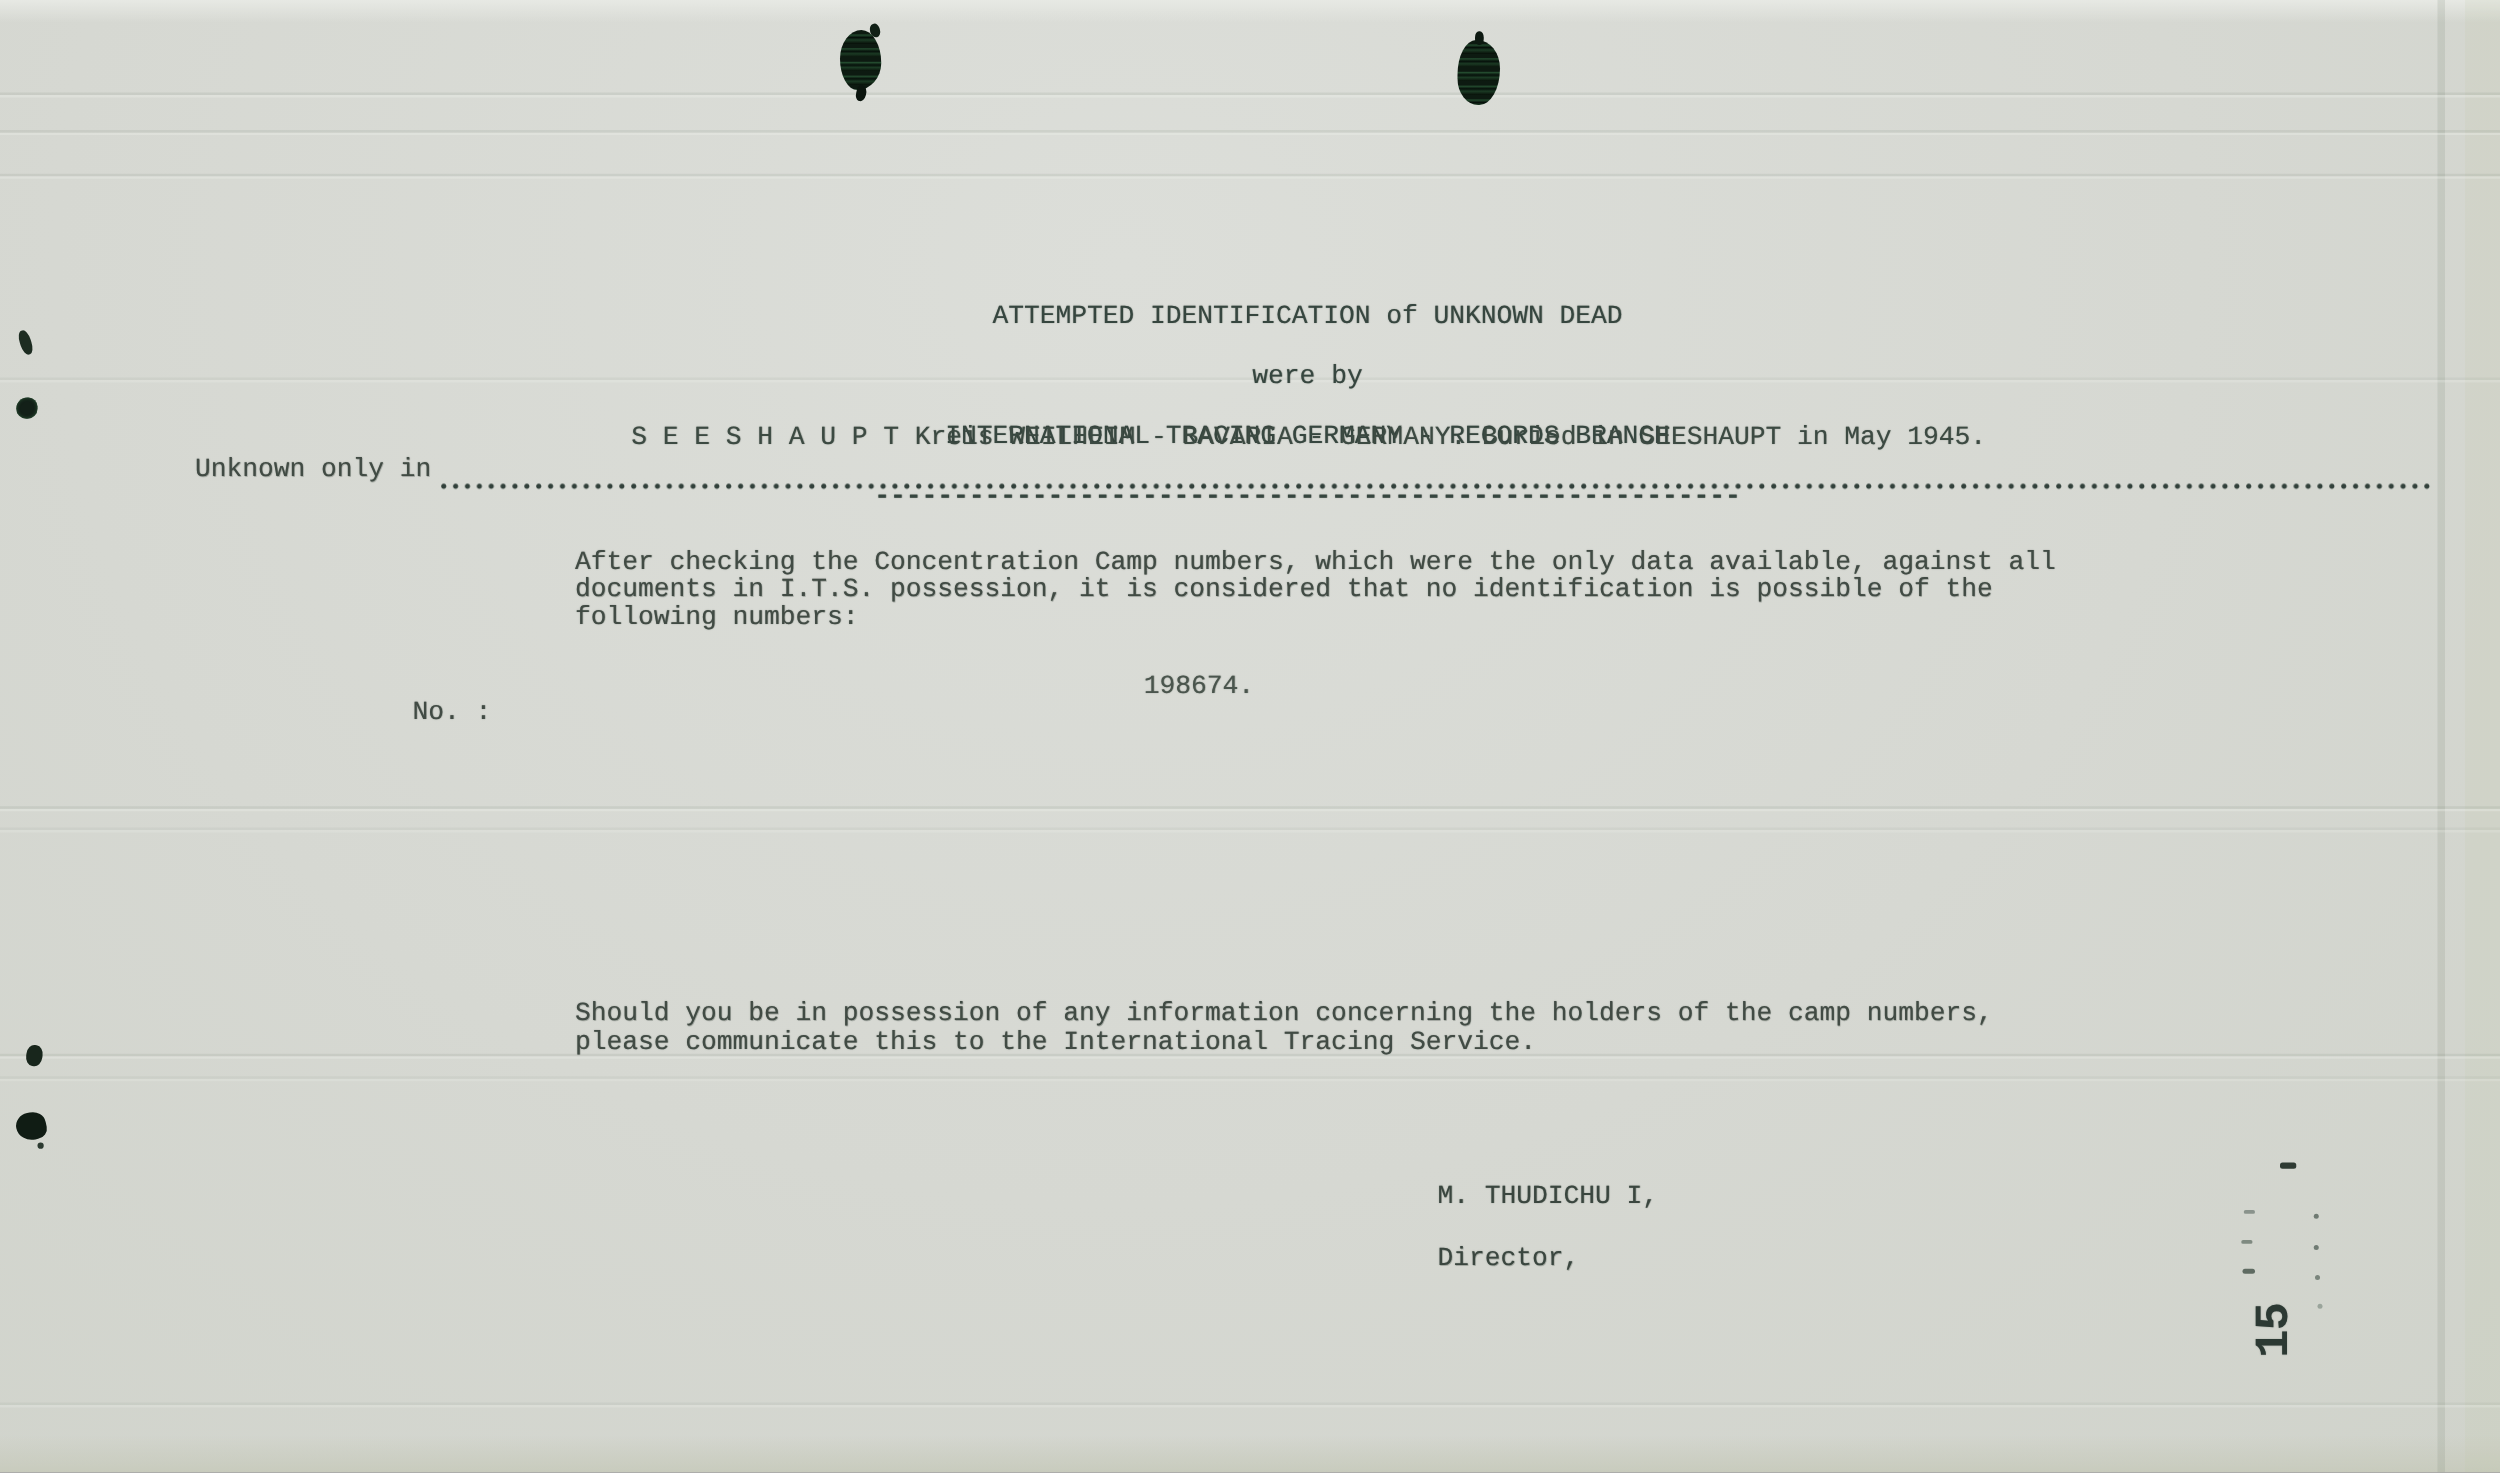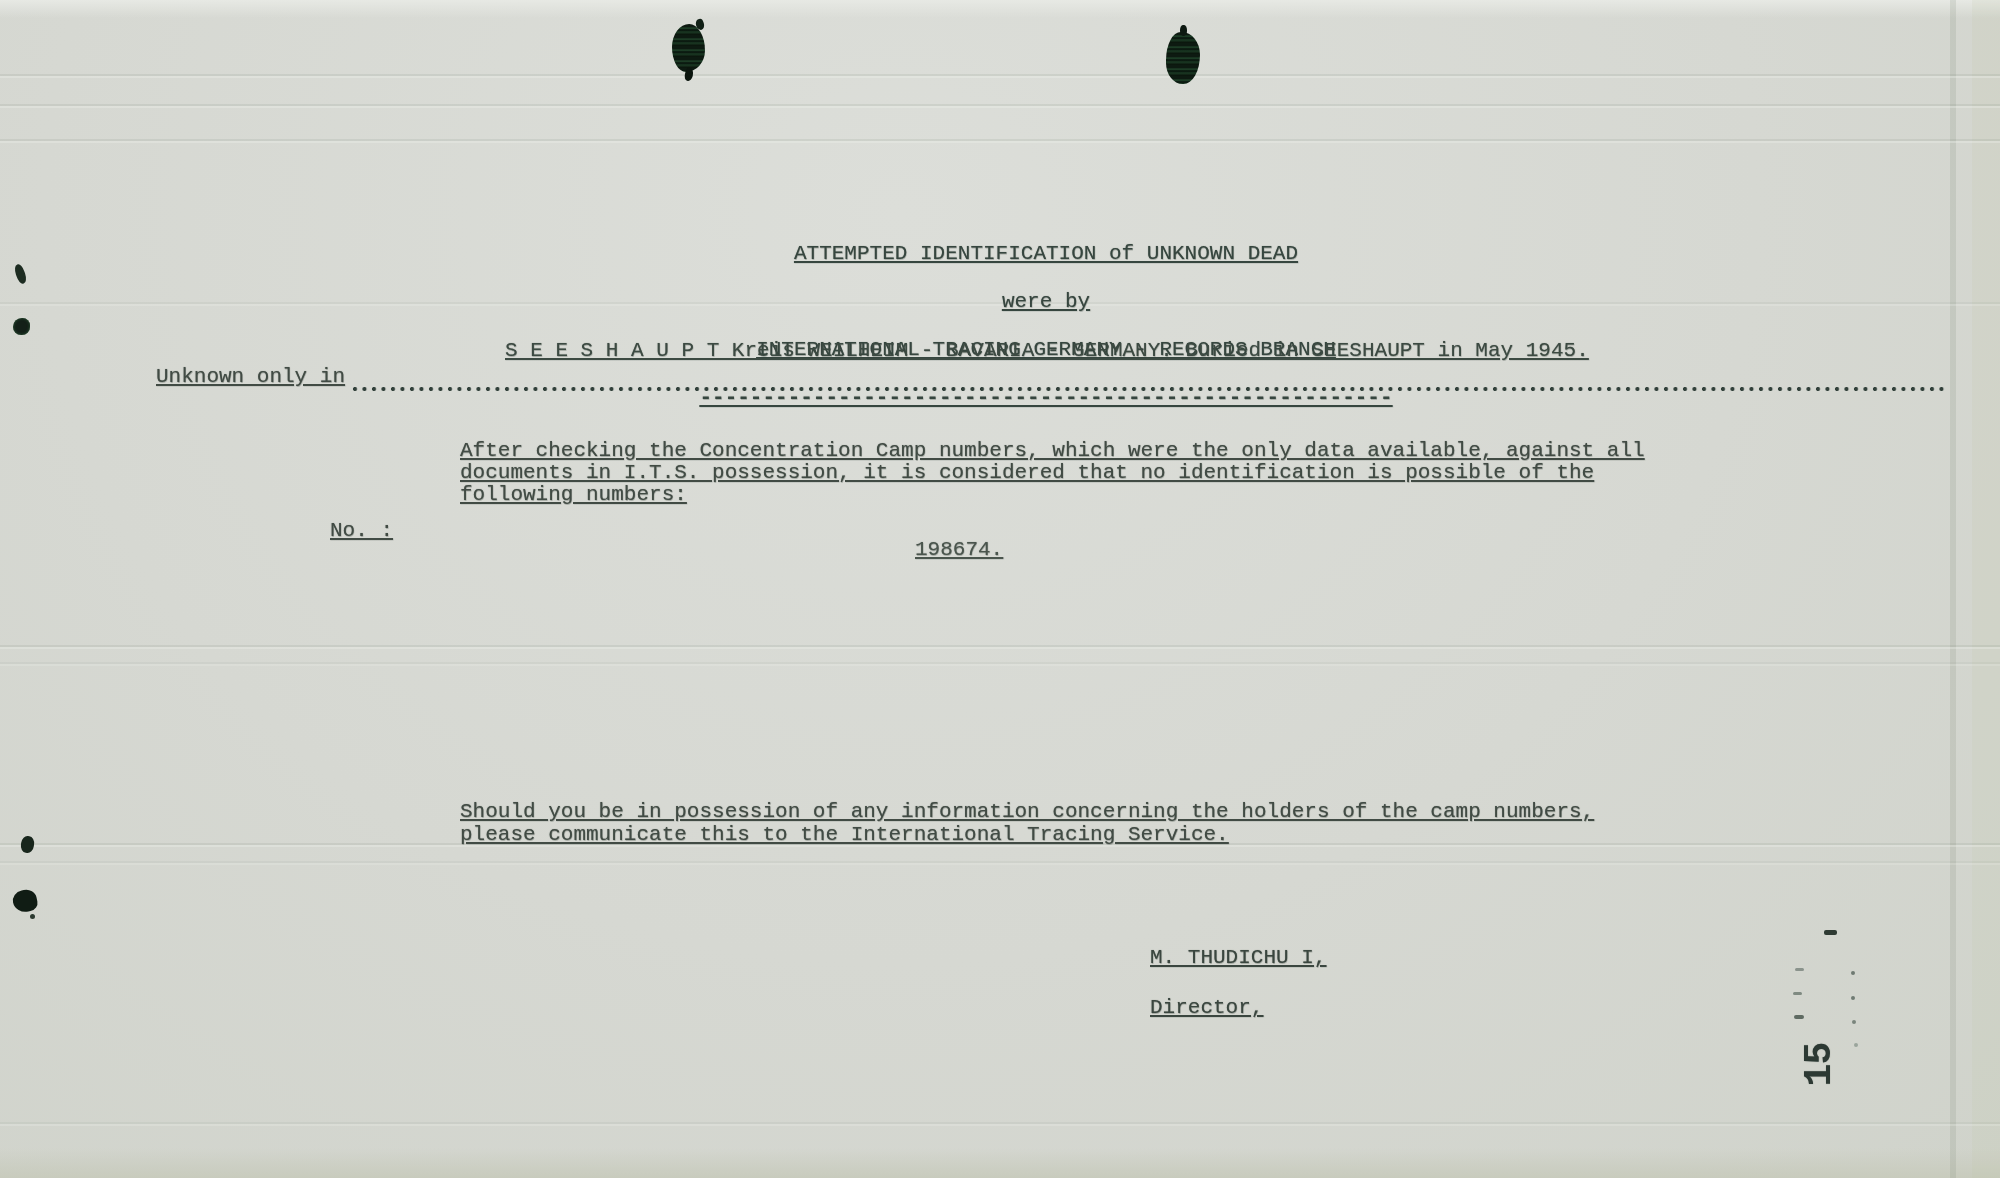--- a/index.html
+++ b/index.html
@@ -10,21 +10,20 @@
     background:radial-gradient(ellipse at 45% 18%, #dcded9 0%, #d6d8d2 55%, #d0d3cb 100%);
     font-family:"Liberation Mono","DejaVu Sans Mono",monospace;
   }
   .typed{
     position:absolute;
     color:#414b44;
     font-size:21px;
     line-height:22px;
     white-space:pre-line;
     text-shadow:0 0 1px rgba(55,66,58,.5), .5px .5px .5px rgba(55,66,58,.25);
-    text-decoration:underline;
   }
   .band-top{position:absolute;left:0;top:0;width:2000px;height:18px;
     background:linear-gradient(#e7e9e4, rgba(231,233,228,0));}
   .band-bottom{position:absolute;left:0;top:1148px;width:2000px;height:30px;
     background:linear-gradient(rgba(200,203,189,0), #c8cbbd);}
   .edge-right{position:absolute;left:1950px;top:0;width:6px;height:1178px;
     background:rgba(128,138,122,.18);}
   .edge-right2{position:absolute;left:1972px;top:0;width:28px;height:1178px;
     background:rgba(190,196,160,.14);}
   .scanline{position:absolute;left:0;width:2000px;height:2px;
@@ -58,21 +57,21 @@
   .header-underline{letter-spacing:0;font-weight:bold;}
 
   
   .subject-label{left:156px;top:366px;}
   .subject-location{left:505px;top:340px;color:#3c4a42;}
   .dotted-line{position:absolute;left:352px;top:386px;width:1593px;height:7px;
     background-image:radial-gradient(circle at 3px 3px, #31403a 1.7px, rgba(0,0,0,0) 2.4px);
     background-size:9.5px 7px;background-repeat:repeat-x;}
 
   .para1{left:460px;top:440px;}
-  .number-label{left:330px;top:520px;}
+  .number-label{left:330px;top:560px;}
   .number-value{left:915px;top:539px;color:#4a554d;}
   .para2{left:460px;top:800px;line-height:23px;}
 
   .signature-block{left:1150px;top:920px;width:470px;line-height:25px;color:#3a463f;}
 
   
   .reg{position:absolute;border-radius:2px;}
   .rg1{left:1824px;top:930px;width:13px;height:5px;background:#2f3b33;}
   .rg2{left:1795px;top:968px;width:9px;height:3px;background:#8a938c;}
   .rg3{left:1851px;top:971px;width:4px;height:4px;background:#6f7a72;border-radius:50%;}

